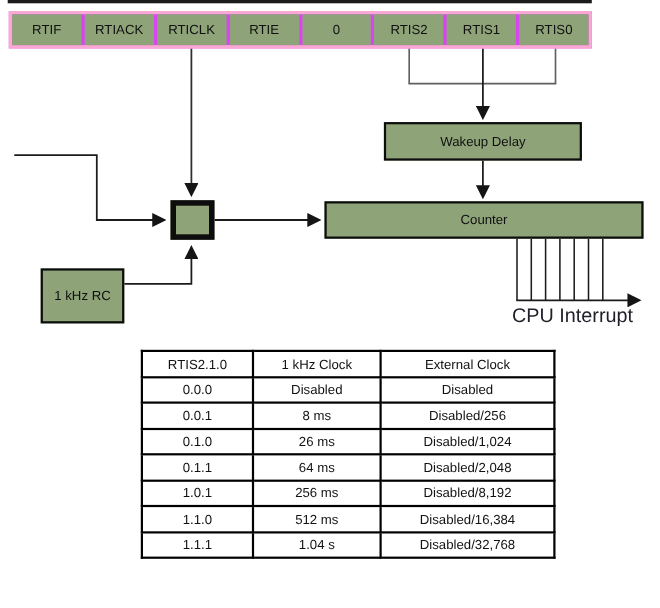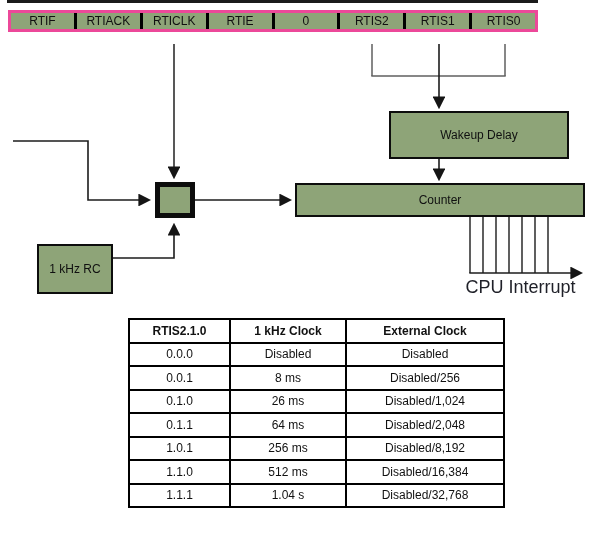--- a/index.html
+++ b/index.html
@@ -14,44 +14,44 @@
   }
   #lines { position: absolute; left: 0; top: 0; width: 600px; height: 553px; }
 
   .topstrip {
     position: absolute; left: 7px; top: 0; width: 531px; height: 3px;
     background: #1b1b1b;
   }
 
   
   .register {
-    position: absolute; left: 8px; top: 10px; width: 530px; height: 22px;
+    position: absolute; left: 8px; top: 10px; width: 530px; height: 34px;
     box-sizing: border-box;
     display: flex;
-    background: #000000;
-    border: 3px solid #ec4899;
+    background: #d946ef;
+    border: 3px solid #f9a8d4;
     gap: 3px;
   }
   .reg-cell {
     flex: 1 1 0;
     background: #8EA478;
     display: flex; align-items: center; justify-content: center;
     font-size: 12px; color: #101010;
     white-space: nowrap;
   }
 
   
   .block {
     position: absolute; box-sizing: border-box;
     background: #8EA478;
     border: 2.5px solid #0d0d0d;
     display: flex; align-items: center; justify-content: center;
     font-size: 12px; color: #101010;
   }
-  #wakeup  { left: 349px; top: 111px; width: 180px; height: 48px; margin-left: 40px; }
+  #wakeup  { left: 349px; top: 111px; width: 180px; height: 35px; }
   #counter { left: 295px; top: 183px; width: 290px; height: 34px; }
   #mux     { left: 155px; top: 182px; width: 40px;  height: 36px; border-width: 5px; }
   #rcbox   { left: 37px;  top: 244px; width: 76px;  height: 50px; }
 
   #cpu-label {
     position: absolute; left: 458px; top: 277px; width: 125px;
     text-align: center; font-size: 18px; color: #1f2028;
   }
 
   
@@ -61,21 +61,21 @@
     font-size: 12px; color: #111111;
   }
   #rtis-table th, #rtis-table td {
     border: 2px solid #000000;
     height: 21.5px;
     padding: 0 4px;
     text-align: center;
     white-space: nowrap;
     overflow: hidden;
   }
-  #rtis-table th { font-weight: bold; }
+  #rtis-table th { font-weight: normal; }
   .col-bits { width: 91px; }
   .col-khz  { width: 106px; }
   .col-ext  { width: 148px; margin-top: 16px; }
 </style>
 </head>
 <body>
 
 <div id="canvas">
 
   <svg id="lines" viewBox="0 0 600 553" xmlns="http://www.w3.org/2000/svg">

